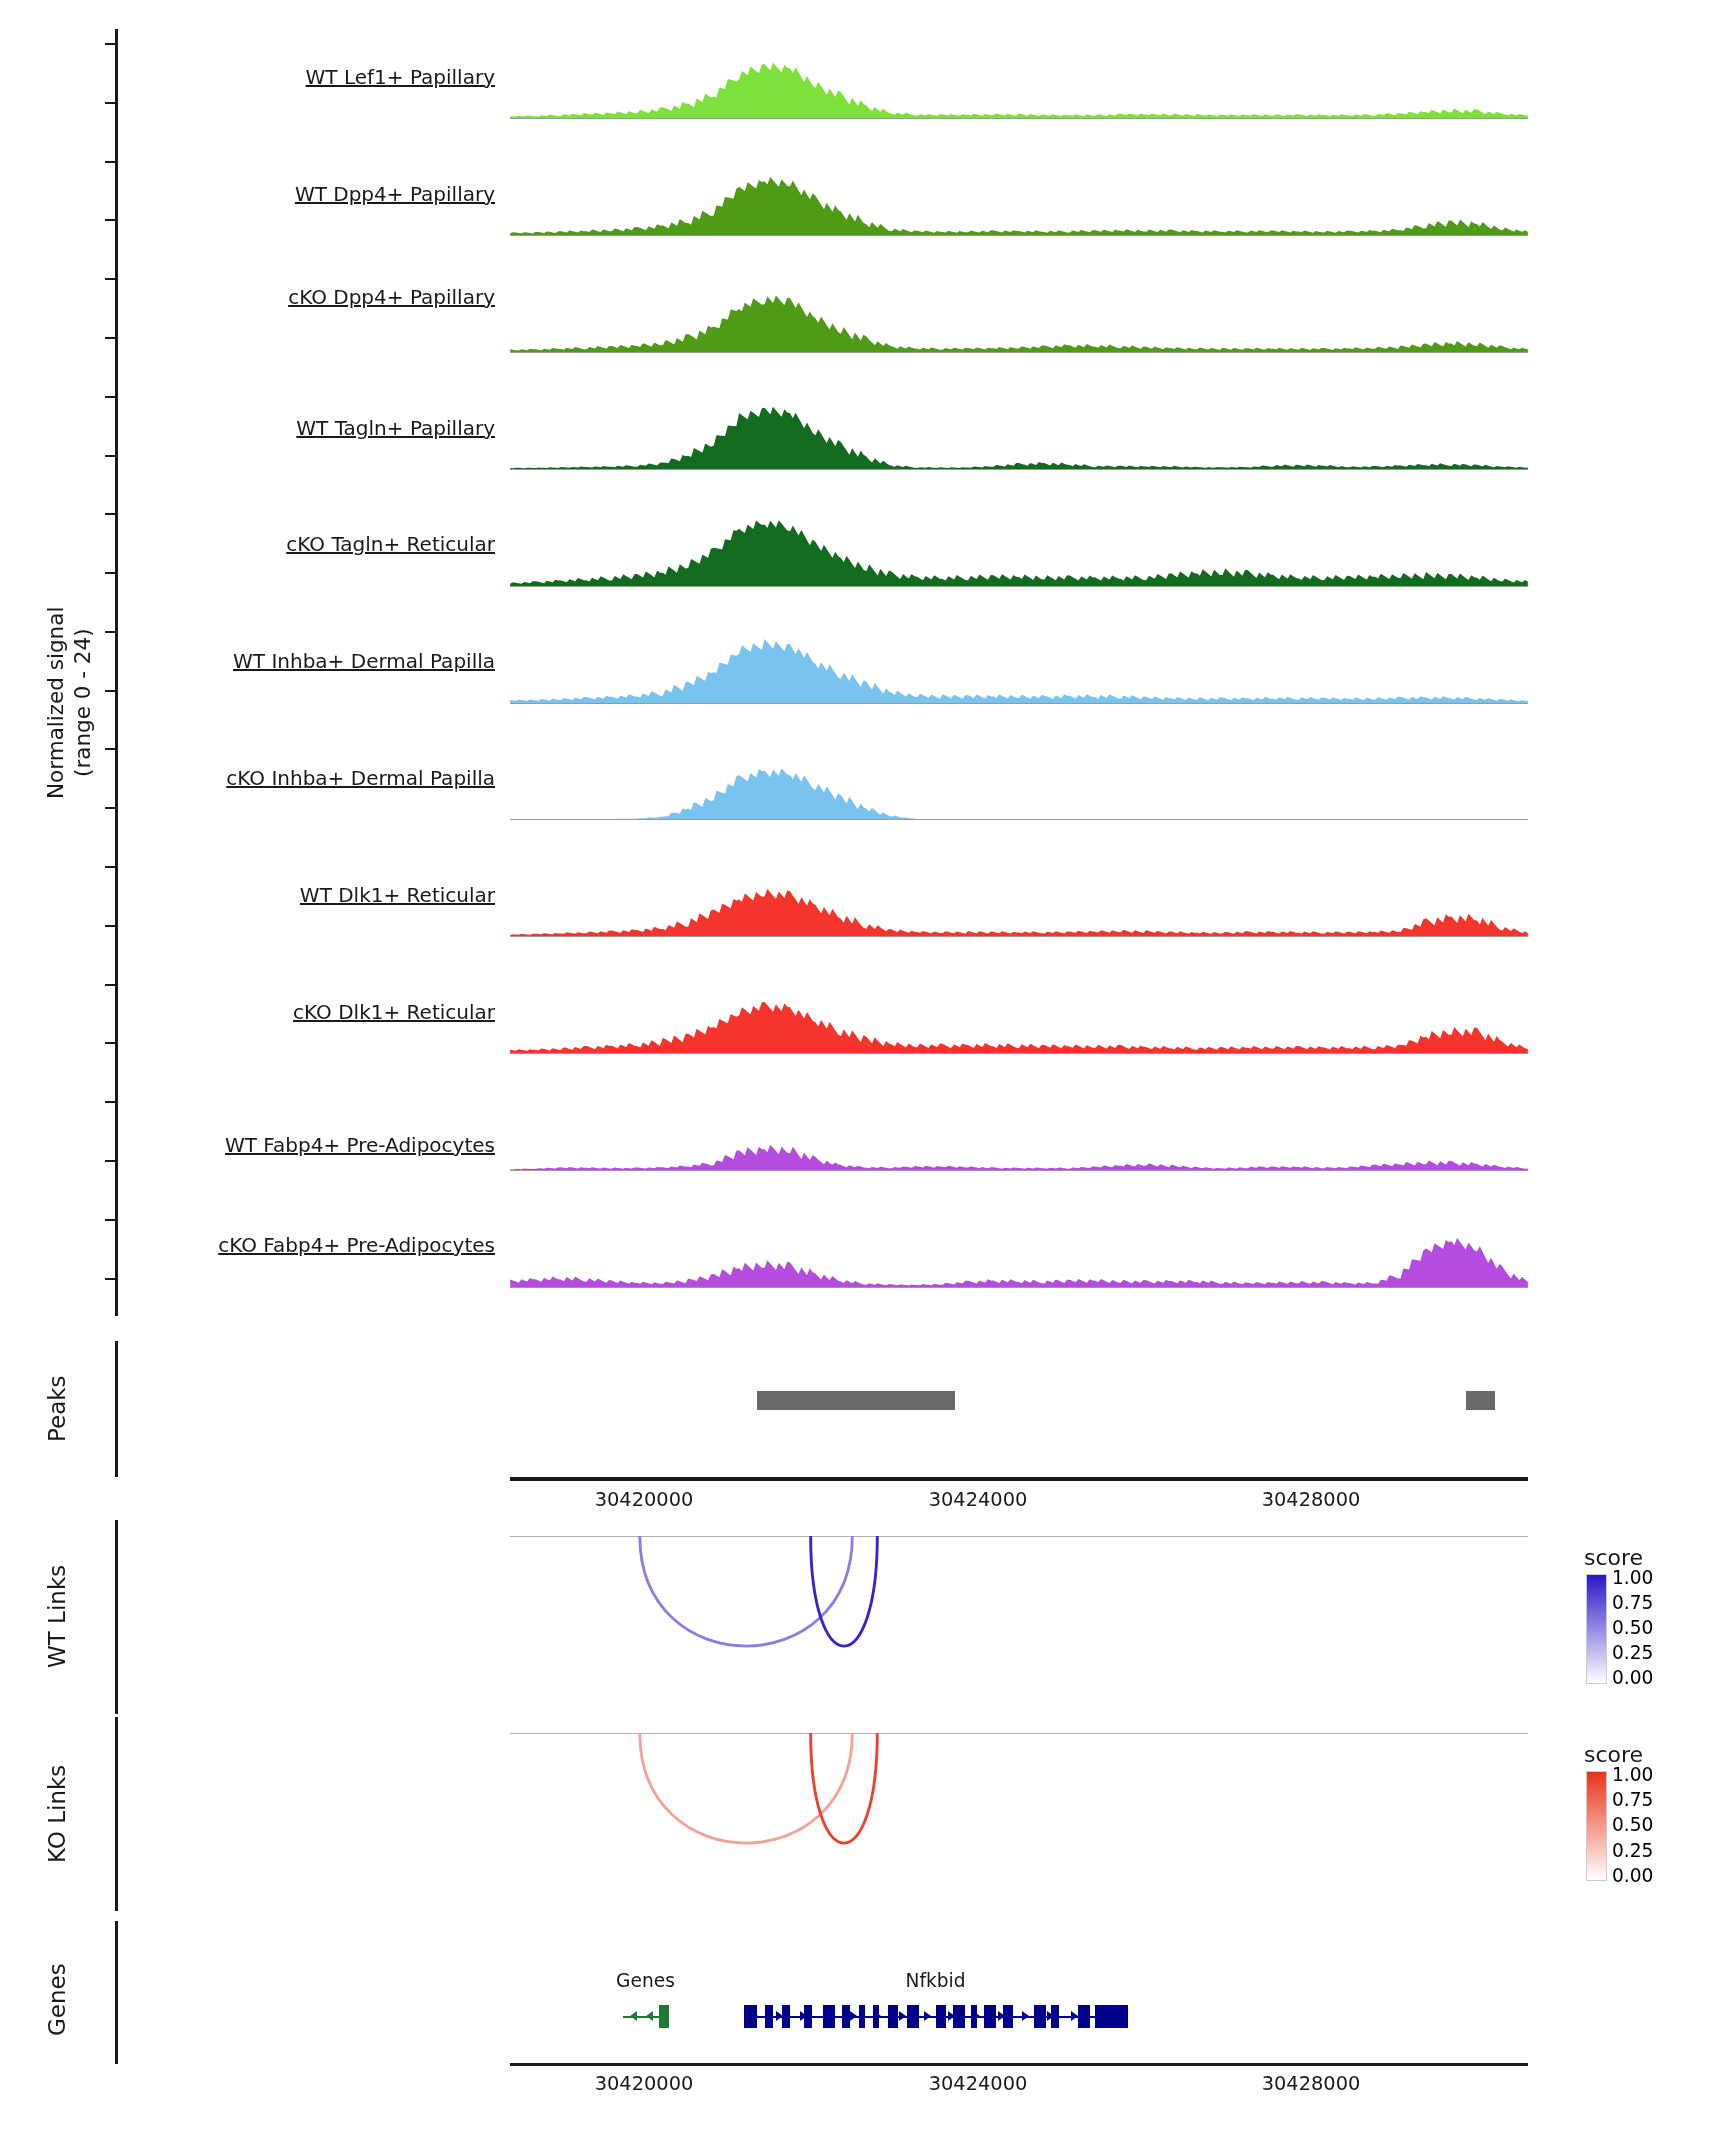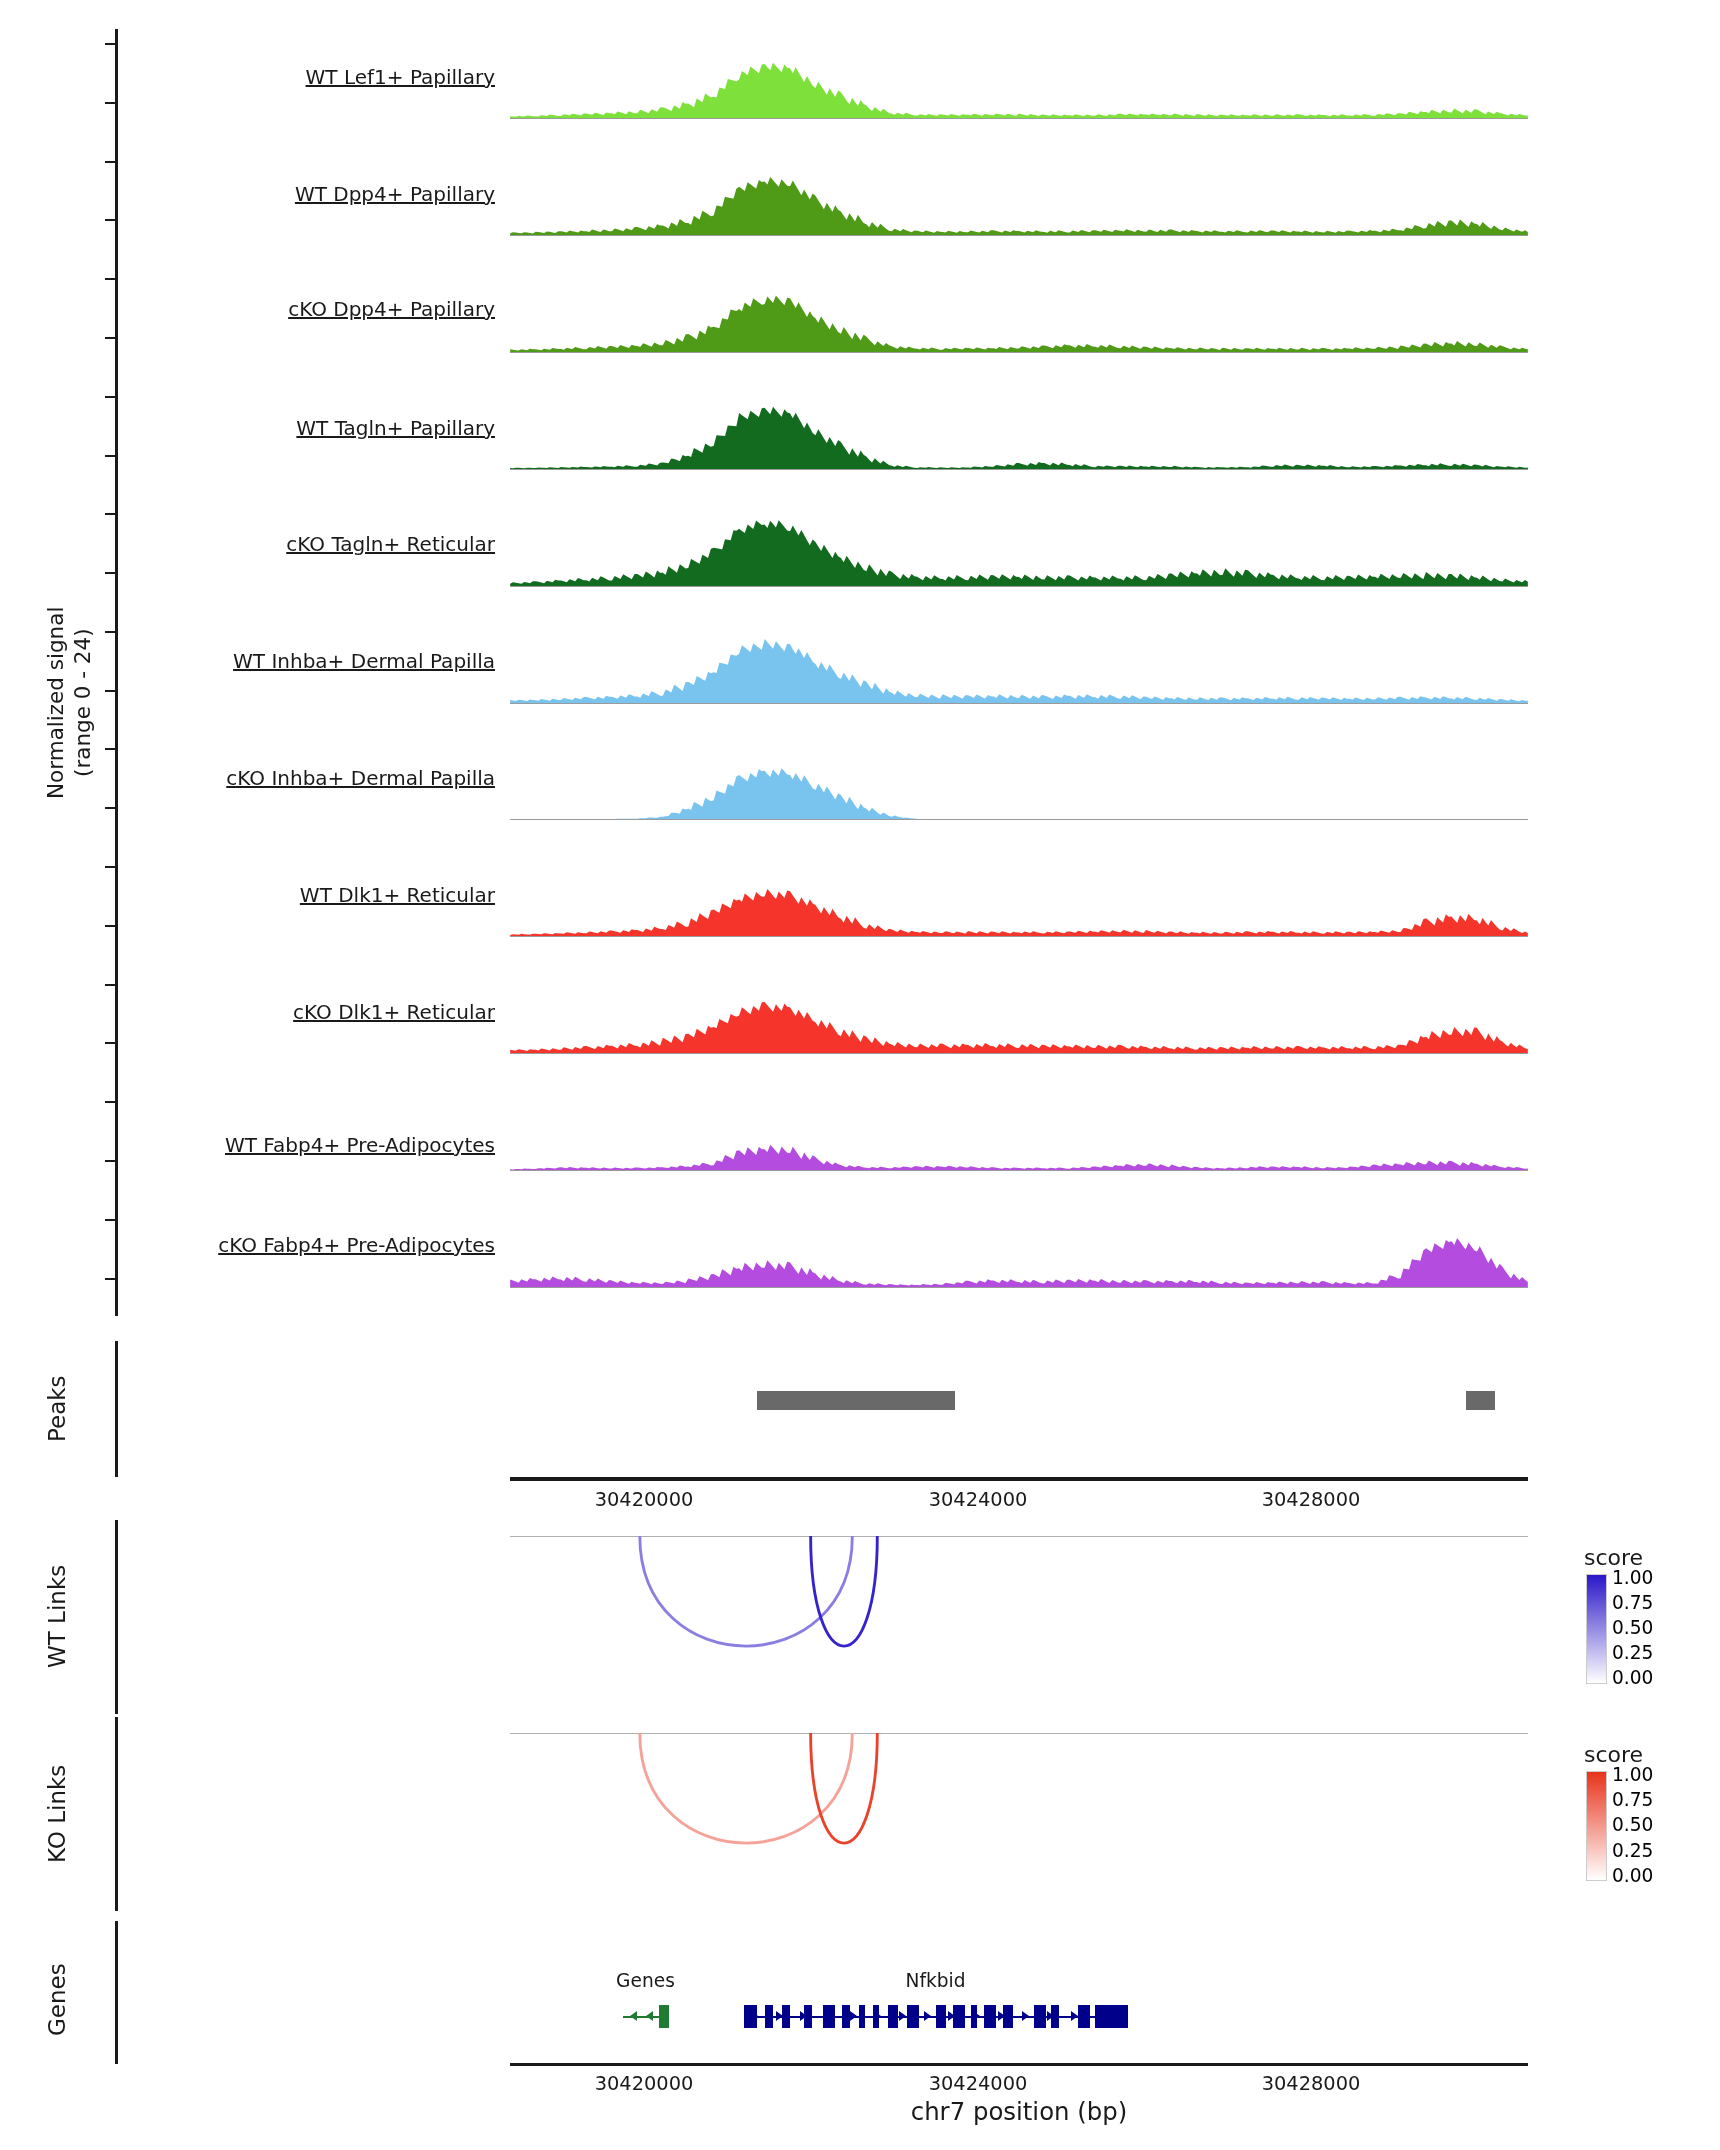--- a/index.html
+++ b/index.html
@@ -74,21 +74,21 @@
       <div class="tick" style="left: 105px; top: 1042px;"></div>
       <div class="tick" style="left: 105px; top: 1101px;"></div>
       <div class="tick" style="left: 105px; top: 1160px;"></div>
       <div class="tick" style="left: 105px; top: 1219px;"></div>
       <div class="tick" style="left: 105px; top: 1278px;"></div>
     </div>
 
   <div id="track-names">
       <div class="track-name" style="left: 129px; width: 366px; top: 65px;">WT Lef1+ Papillary</div>
       <div class="track-name" style="left: 129px; width: 366px; top: 182px;">WT Dpp4+ Papillary</div>
-      <div class="track-name" style="left: 129px; width: 366px; top: 297px;">cKO Dpp4+ Papillary</div>
+      <div class="track-name" style="left: 129px; width: 366px; top: 285px;">cKO Dpp4+ Papillary</div>
       <div class="track-name" style="left: 129px; width: 366px; top: 416px;">WT Tagln+ Papillary</div>
       <div class="track-name" style="left: 129px; width: 366px; top: 532px;">cKO Tagln+ Reticular</div>
       <div class="track-name" style="left: 129px; width: 366px; top: 649px;">WT Inhba+ Dermal Papilla</div>
       <div class="track-name" style="left: 129px; width: 366px; top: 766px;">cKO Inhba+ Dermal Papilla</div>
       <div class="track-name" style="left: 129px; width: 366px; top: 883px;">WT Dlk1+ Reticular</div>
       <div class="track-name" style="left: 129px; width: 366px; top: 1000px;">cKO Dlk1+ Reticular</div>
       <div class="track-name" style="left: 129px; width: 366px; top: 1133px;">WT Fabp4+ Pre-Adipocytes</div>
       <div class="track-name" style="left: 129px; width: 366px; top: 1233px;">cKO Fabp4+ Pre-Adipocytes</div>
     </div>
 
@@ -258,16 +258,15 @@
       <div class="gene-box" style="left: 1078px; width: 11.5px; top: 2005px; height: 23px; background: rgb(0, 0, 139);"></div>
       <div class="gene-box" style="left: 1095px; width: 33px; top: 2005px; height: 23px; background: rgb(0, 0, 139);"></div>
     </div>
 
   <div class="axis-bar" style="left:510px;top:2063px;width:1018px;height:2.9px;"></div>
   <div id="xticks-bottom">
       <div class="tick-label" style="left: 551px; width: 186px; top: 2072px;">30420000</div>
       <div class="tick-label" style="left: 885px; width: 186px; top: 2072px;">30424000</div>
       <div class="tick-label" style="left: 1218px; width: 186px; top: 2072px;">30428000</div>
     </div>
-  <div class="xaxis-title" style="left:510px;top:2097px;width:1018px;">chr7 position (bp)</div>
 
 </div>
 
 
 </body></html>

